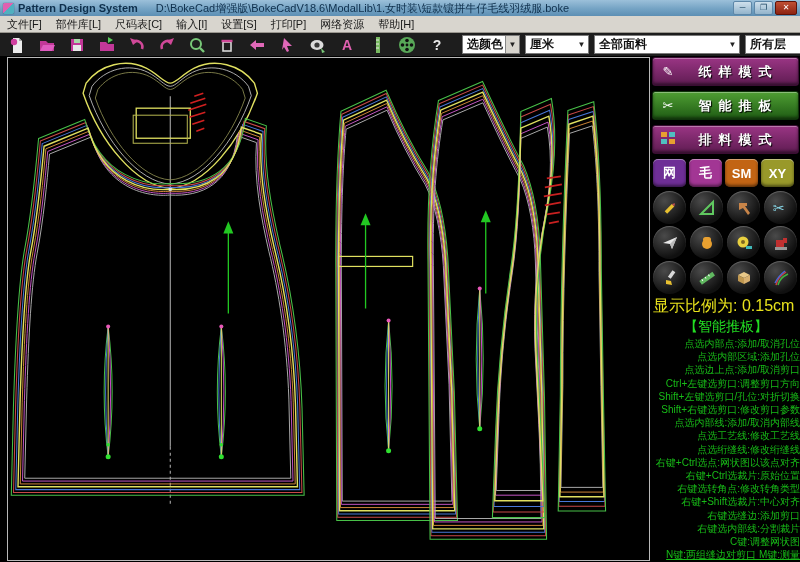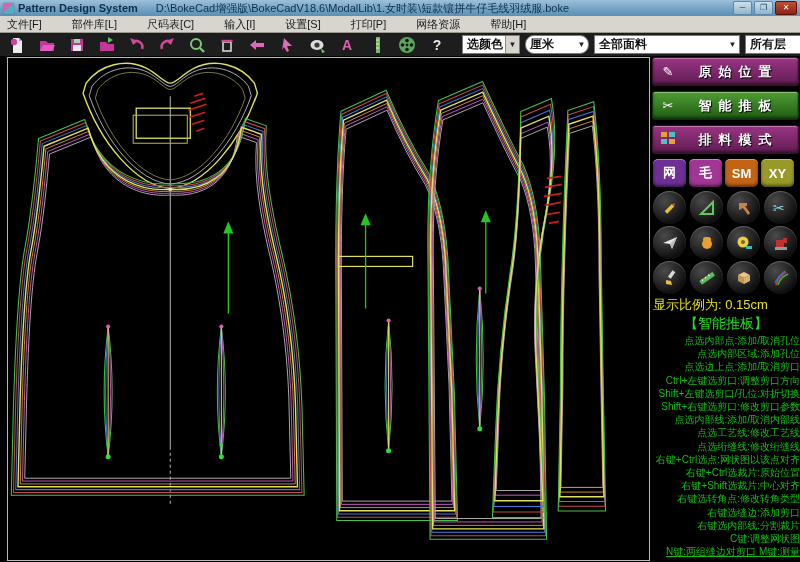--- a/index.html
+++ b/index.html
@@ -12,21 +12,21 @@
   .appicon{width:11px;height:11px;margin:0 4px 0 3px;border-radius:2px;
     background:linear-gradient(135deg,#e060b0 0 50%,#50b0c0 50% 100%);box-shadow:0 0 1px #123;}
   .apptitle{font-weight:bold;white-space:nowrap;}
   .filepath{margin-left:18px;white-space:nowrap;overflow:hidden;}
   .winbtns{margin-left:auto;display:flex;align-items:center;gap:2px;padding-right:3px;}
   .wbtn{width:17px;height:12px;font-size:8px;line-height:12px;text-align:center;border-radius:2px;
     background:linear-gradient(#cfe0ec,#93b4cb);border:1px solid #5d87a8;color:#17405e;}
   .wbtn.close{background:linear-gradient(#c05034,#8d2312);border-color:#5d1208;color:#fff;width:20px;}
   
   .menubar{position:absolute;left:0;top:16px;width:800px;height:16px;background:#d8d5ce;
-    border-bottom:1px solid #9a978f;display:flex;align-items:center;font-size:11px;color:#1a1a1a;gap:16px;}
+    border-bottom:1px solid #9a978f;display:flex;align-items:center;font-size:11px;color:#1a1a1a;}
   .menuitem{padding:0 7px;white-space:nowrap;}
   
   .toolbar{position:absolute;left:0;top:33px;width:800px;height:23px;background:#1d1d1d;
     display:flex;align-items:center;}
   .tbtn{width:26px;height:20px;margin-left:4px;display:flex;align-items:center;justify-content:center;flex:0 0 auto;}
   .tbtn svg{display:block;}
   .tglyph{font-size:14px;font-weight:bold;line-height:18px;}
   .combo{height:17px;background:#fff;border:1px solid #7a7a7a;display:flex;align-items:center;
     font-size:12px;color:#111;margin-left:5px;flex:0 0 auto;}
   .combo .val{padding:0 4px;white-space:nowrap;overflow:hidden;flex:1;font-weight:bold;}
@@ -52,21 +52,21 @@
     box-shadow:inset 0 1px 0 rgba(255,255,255,.4),inset 0 -2px 3px rgba(0,0,0,.5);}
   .sb-net{background:#6e2e96;}
   .sb-mao{background:#a23694;}
   .sb-sm{background:#c26414;}
   .sb-xy{background:#99992a;}
   .icongrid{display:grid;grid-template-columns:repeat(4,1fr);gap:2px 3px;margin:1px 2px 0 1px;}
   .gbtn{width:33px;height:33px;border-radius:50%;
     background:radial-gradient(circle at 35% 30%,#4a4a4a,#101010 70%);
     box-shadow:inset 0 1px 1px rgba(255,255,255,.25),0 1px 2px #000;
     display:flex;align-items:center;justify-content:center;}
-  .scaletext{color:#e8e21c;font-size:13px;margin:2px 0 0 1px;white-space:nowrap;}
+  .scaletext{color:#e8e21c;font-size:16px;margin:2px 0 0 1px;white-space:nowrap;}
   .smartmode{color:#22dd22;font-size:14px;text-align:center;margin:1px 0;}
   .helplist{margin-left:1px;}
   .helpline{color:#17bb17;font-size:10px;line-height:13.2px;white-space:nowrap;text-align:right;}
   .helpline.indent{padding-left:10px;}
   .helpline.last{text-decoration:underline;}
 </style>
 </head>
 <body>
 
 <div class="window">
@@ -183,21 +183,21 @@
         </svg>
       </div>
     <div class="tbtn">
         <span class="tglyph" style="color:#e8e8e8">?</span>
       </div>
 
     <div class="combo boxed" style="width:56px;margin-left:12px;">
       <span class="val">选颜色</span>
         <span class="arr">▼</span>
     </div>
-    <div class="combo" style="width:62px;border-radius:9px;">
+    <div class="combo" style="width:62px;">
       <span class="val">厘米</span>
         <span class="arr">▼</span>
     </div>
     <div class="combo" style="width:144px;justify-content:flex-end;">
       <span class="val">全部面料</span>
         <span class="arr">▼</span>
     </div>
     <div class="combo" style="width:70px;">
       <span class="val">所有层</span>
     </div>
@@ -332,21 +332,21 @@
           <line x1="477" y1="235" x2="477" y2="161"></line>
             <path d="M477,152 l-5,12 h10 z" fill="#22c822" stroke="none"></path>
         </g>
       </svg>
     </div>
 
     <div class="sidebar">
 
       <div class="modebtn mode-purple">
         <span class="micon">✎</span>
-        <span class="mlabel">原始位置</span>
+        <span class="mlabel">纸样模式</span>
       </div>
       <div class="modebtn mode-green">
         <span class="micon">✂</span>
         <span class="mlabel">智能推板</span>
       </div>
       <div class="modebtn mode-purple">
         <span class="micon"><svg width="14" height="12">
               <rect x="0" y="0" width="6" height="5" fill="#e8a030"></rect>
               <rect x="8" y="0" width="6" height="5" fill="#50c0c0"></rect>
               <rect x="0" y="7" width="6" height="5" fill="#50c0c0"></rect>
@@ -452,22 +452,22 @@
         <div class="helpline">点选内部区域:添加孔位</div>
         <div class="helpline">点选边上点:添加/取消剪口</div>
         <div class="helpline">Ctrl+左键选剪口:调整剪口方向</div>
         <div class="helpline">Shift+左键选剪口/孔位:对折切换</div>
         <div class="helpline">Shift+右键选剪口:修改剪口参数</div>
         <div class="helpline">点选内部线:添加/取消内部线</div>
         <div class="helpline">点选工艺线:修改工艺线</div>
         <div class="helpline">点选绗缝线:修改绗缝线</div>
         <div class="helpline">右键+Ctrl选点:网状图以该点对齐</div>
         <div class="helpline">右键+Ctrl选裁片:原始位置</div>
+        <div class="helpline">右键选转角点:修改转角类型</div>
         <div class="helpline">右键+Shift选裁片:中心对齐</div>
-        <div class="helpline">右键选转角点:修改转角类型</div>
         <div class="helpline">右键选缝边:添加剪口</div>
         <div class="helpline">右键选内部线:分割裁片</div>
         <div class="helpline">C键:调整网状图</div>
         <div class="helpline last">N键:两组缝边对剪口  M键:测量</div>
       </div>
     </div>
   </div>
 </div>
 
 </body></html>

